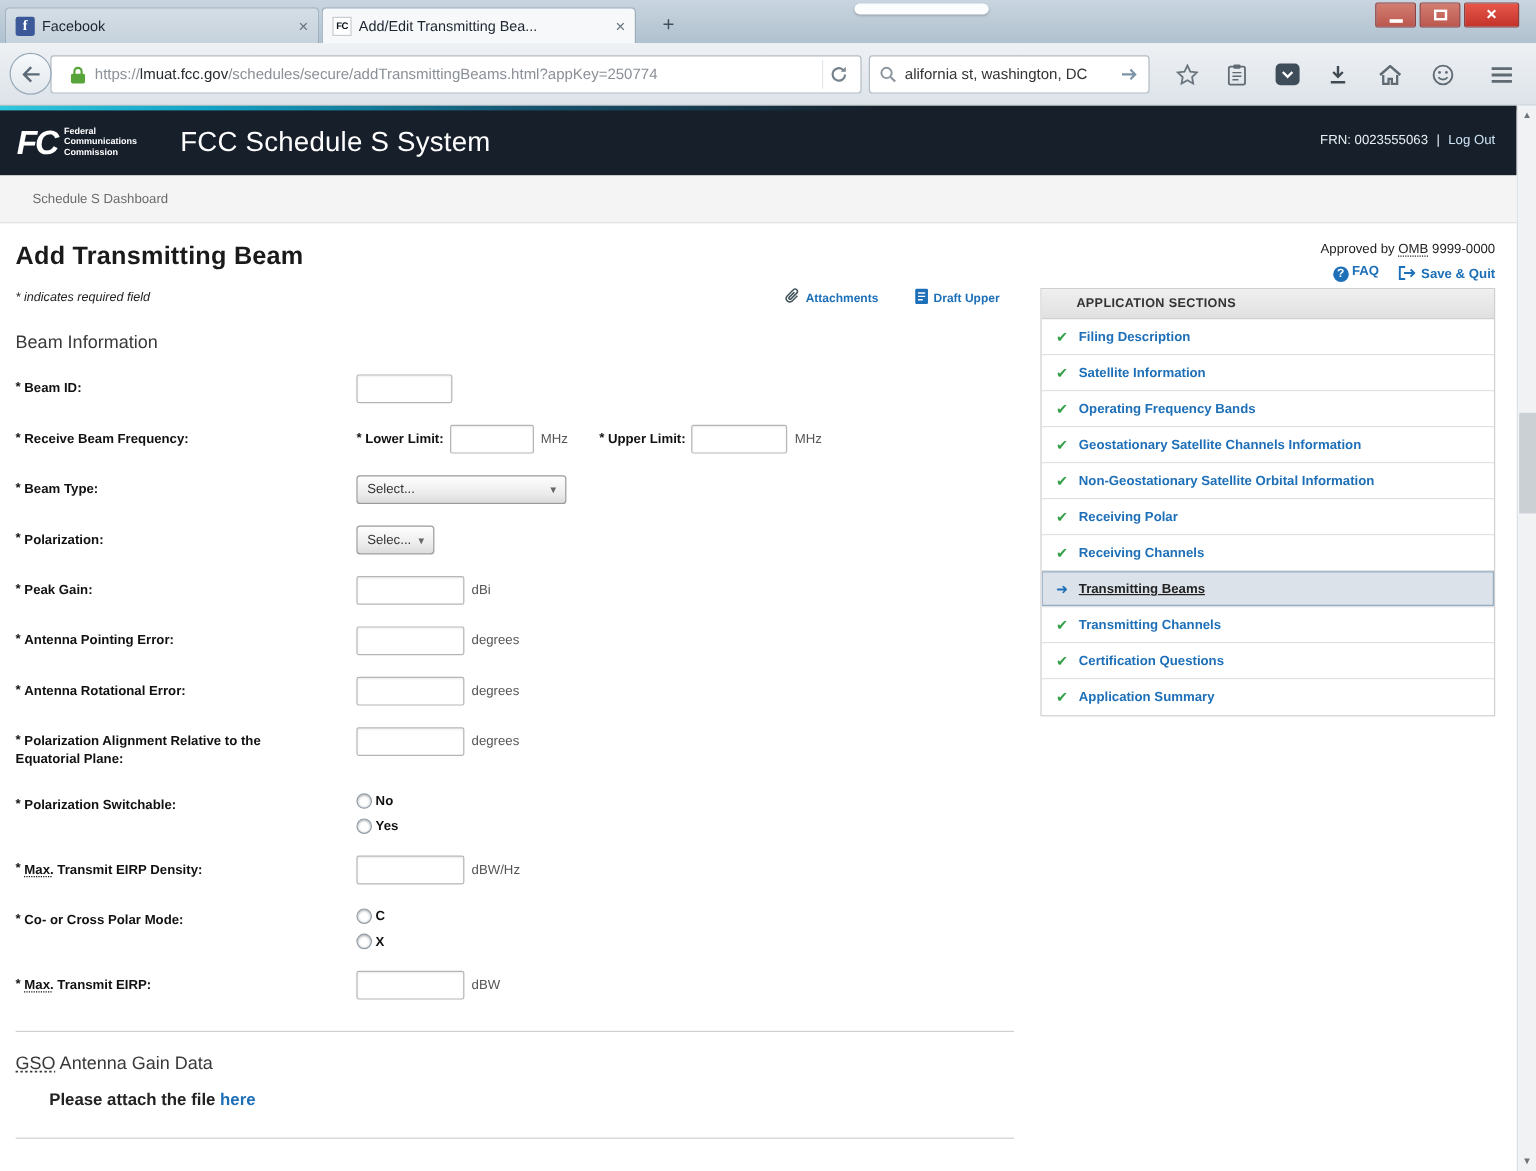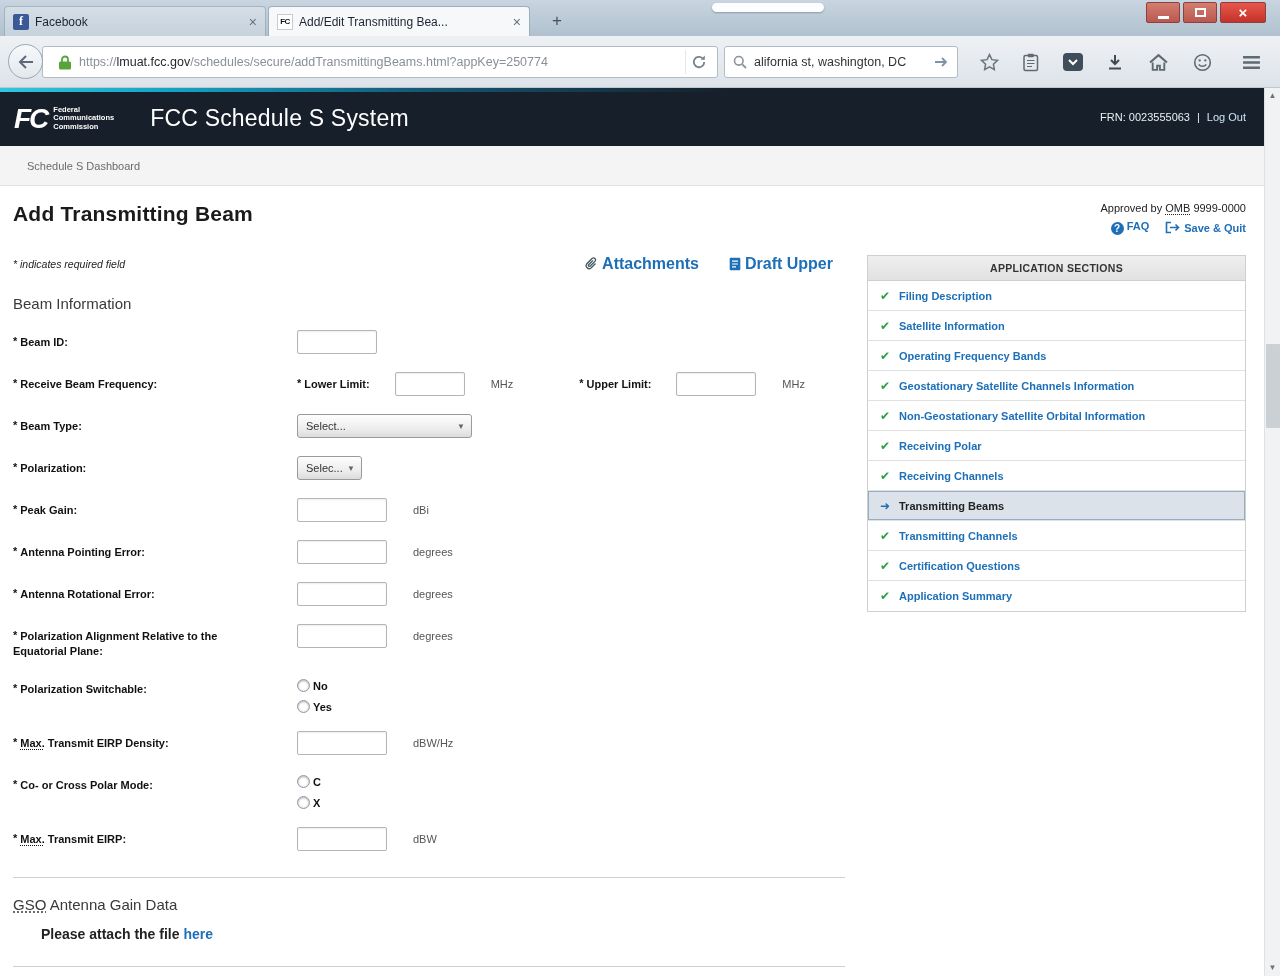--- a/index.html
+++ b/index.html
@@ -63,61 +63,61 @@
   .page-head { display: flex; justify-content: space-between; align-items: flex-start; }
   .page-title { font-size: 21px; font-weight: bold; color: #1a1a1a; letter-spacing: .2px; }
   .head-right { text-align: right; font-size: 11px; color: #222; }
   .abbr { text-decoration: underline dotted; text-underline-offset: 2px; }
   .head-links { margin-top: 6px; display: flex; gap: 16px; justify-content: flex-end; align-items: center; }
   .link { color: #1d6fb8; cursor: pointer; }
   .blue-bold { font-weight: bold; font-size: 11px; }
   .faq-badge { display: inline-block; width: 13px; height: 13px; border-radius: 50%; background: #1d6fb8; color: #fff; font-size: 10px; line-height: 13px; text-align: center; font-weight: bold; margin-right: 3px; vertical-align: -2px; }
   .icon-gap { margin-right: 4px; vertical-align: -2px; }
 
-  .main-row { display: flex; margin-top: 20px; align-items: flex-start; }
+  .main-row { display: flex; margin-top: 5px; align-items: flex-start; }
   .main-col { width: 832px; flex: none; }
   .sub-head { display: flex; justify-content: space-between; align-items: center; padding-right: 12px; }
   .required-note { font-size: 10.5px; font-style: italic; color: #222; }
-  .doc-links { display: flex; gap: 30px; align-items: center; font-size: 16px; font-weight: bold; }
+  .doc-links { display: flex; gap: 30px; align-items: center; font-size: 10px; font-weight: bold; }
 
   .section-title { font-size: 15px; color: #3a3a3a; margin-top: 22px; font-weight: 400; }
   .form { margin-top: 18px; }
   .form-row { display: flex; margin-bottom: 18px; }
   .form-label { width: 284px; flex: none; font-size: 11px; font-weight: bold; color: #111; padding-top: 5px; line-height: 15px; padding-right: 30px; }
   .req { font-weight: bold; margin-right: 3px; position: relative; top: -1px; }
-  .ctrl { display: flex; align-items: flex-start; gap: 20px; }
+  .ctrl { display: flex; align-items: flex-start; }
   .text-input { height: 24px; border: 1px solid #b5b5b5; border-radius: 2px; width: 90px; font-size: 12px; padding: 0 4px; box-shadow: inset 0 1px 2px rgba(0,0,0,.07); outline: none; font-family: inherit; }
   .w70 { width: 70px; } .w80 { width: 80px; }
   .unit { font-size: 11px; color: #555; margin-left: 6px; padding-top: 6px; }
   .inline-label { font-size: 11px; font-weight: bold; color: #111; padding-top: 6px; margin-right: 5px; white-space: nowrap; }
   .spacer26 { width: 26px; flex: none; }
   .select { position: relative; height: 24px; border: 1px solid #9a9a9a; border-radius: 3px; background: linear-gradient(#fefefe, #ececec 65%, #dcdcdc); font-size: 11px; color: #333; display: flex; align-items: center; padding: 0 22px 0 8px; cursor: pointer; }
   .select-arrow { position: absolute; right: 6px; top: 7px; font-size: 8px; color: #666; }
   .w175 { width: 175px; } .w65 { width: 65px; padding-right: 16px; }
   .radio-group { display: flex; flex-direction: column; gap: 8px; padding-top: 2px; }
   .radio-opt { display: flex; align-items: center; }
   .radio { width: 13px; height: 13px; border-radius: 50%; border: 1px solid #8f9aa3; background: radial-gradient(#fff 40%, #dde3e8); box-shadow: inset 0 1px 2px rgba(0,0,0,.25); flex: none; }
   .radio-label { font-size: 11px; font-weight: bold; color: #111; margin-left: 3px; }
   .gap-top { margin-top: 8px; }
   .divider { border-top: 1px solid #d0d0d0; margin-top: 26px; }
   .gso-title { font-size: 15px; color: #3a3a3a; margin-top: 18px; font-weight: 400; }
   .gso-text { font-size: 14px; color: #222; margin-top: 13px; font-weight: bold; padding-left: 28px; }
   .gso-text .link { font-weight: bold; }
 
   
   .side-panel { flex: 1; margin-left: 22px; border: 1px solid #cfcfcf; background: #fff; }
-  .side-header { background: linear-gradient(#efefef, #e1e1e1); border-bottom: 1px solid #cfcfcf; padding: 6px 12px; font-size: 10.5px; font-weight: bold; color: #333; letter-spacing: .3px; text-align: center; }
+  .side-header { background: linear-gradient(#efefef, #e1e1e1); border-bottom: 1px solid #cfcfcf; padding: 6px 29px; font-size: 10.5px; font-weight: bold; color: #333; letter-spacing: .3px; }
   .sec-item { display: flex; align-items: center; height: 30px; padding: 0 12px; border-bottom: 1px solid #e1e1e1; font-size: 11px; position: relative; cursor: pointer; }
   .sec-item:last-child { border-bottom: none; }
   .state-icon { width: 19px; flex: none; font-size: 12px; font-weight: bold; }
   .check-color { color: #2f9e44; }
   .arrow-color { color: #1d6fb8; }
   .sec-link { color: #1d6fb8; font-weight: bold; }
   .sec-item.active { background: #dbe2ea; box-shadow: inset 0 0 0 1px #96adc4; }
-  .sec-item.active .sec-link { color: #222; font-weight: bold; }
+  .sec-item.active .sec-link { color: #222; font-weight: bold; text-decoration: underline; }
 </style>
 </head>
 <body>
 
 <div class="titlebar">
   <div class="tab inactive">
     <span class="favicon fb-icon">f</span>
     <span class="tab-label">Facebook</span>
     <span class="tab-close">×</span>
   </div>

